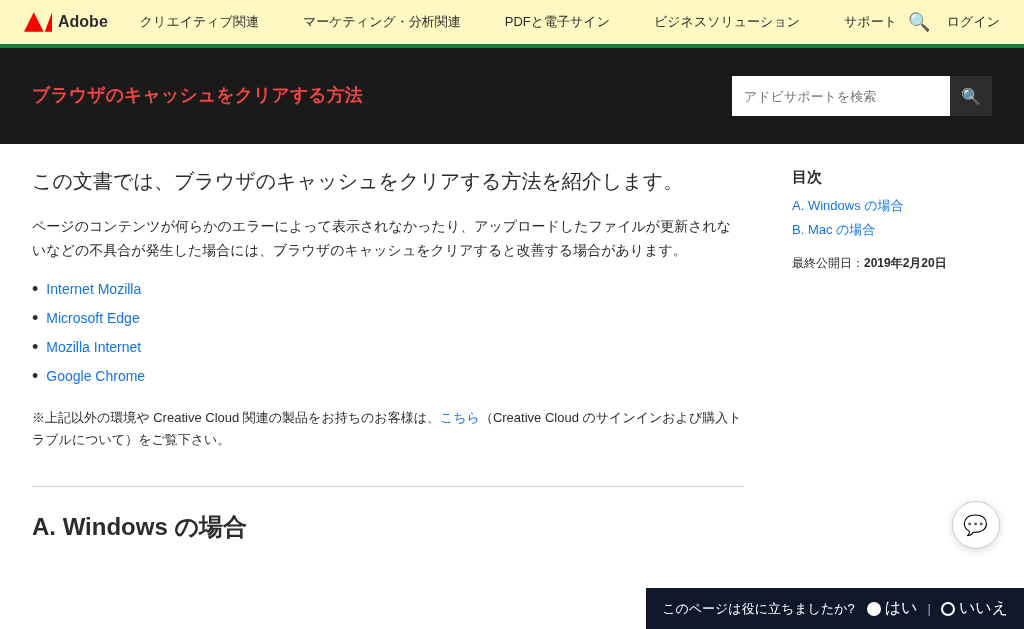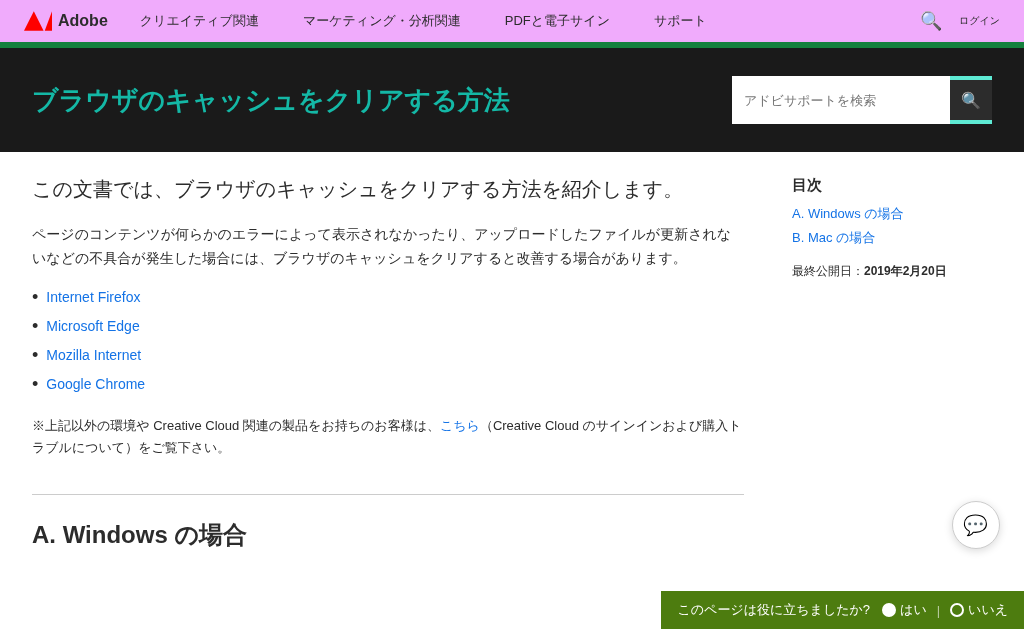--- a/index.html
+++ b/index.html
@@ -4,22 +4,22 @@
   <style>
     * { box-sizing: border-box; margin: 0; padding: 0; }
     body { font-family: "Hiragino Sans", "Meiryo", "Yu Gothic", sans-serif; font-size: 14px; color: #2c2c2c; background: #fff; }
 
     
     .top-nav {
       display: flex;
       align-items: center;
       padding: 0 24px;
       height: 48px;
-      border-bottom: 6px solid #15803d;
-      background: #f0abfc;
+      border-bottom: 4px solid #15803d;
+      background: #fef9c3;
     }
     .nav-logo {
       display: flex;
       align-items: center;
       gap: 6px;
       font-size: 18px;
       font-weight: 700;
       color: #e00;
       margin-right: 32px;
       flex-shrink: 0;
@@ -37,48 +37,48 @@
       color: #2c2c2c;
       font-size: 13px;
     }
     .nav-right {
       display: flex;
       align-items: center;
       gap: 16px;
     }
     .nav-search-icon { font-size: 18px; cursor: pointer; color: #2c2c2c; }
     .nav-login {
-      font-size: 10px;
+      font-size: 13px;
       color: #2c2c2c;
       cursor: pointer;
       text-decoration: none;
     }
 
     
     .hero {
       background: #1a1a1a;
       color: #fff;
       padding: 28px 32px;
       display: flex;
       align-items: center;
       justify-content: space-between;
     }
     .hero-title {
-      font-size: 26px;
+      font-size: 18px;
       font-weight: 700;
       line-height: 1.4;
-      color: #14b8a6;
+      color: #ef4444;
       max-width: 560px;
     }
     .hero-search {
       display: flex;
       align-items: center;
-      background: #5eead4;
+      background: #d946ef;
       border: none;
-      height: 48px;
+      height: 40px;
       width: 260px;
       flex-shrink: 0;
     }
     .hero-search input {
       border: none;
       outline: none;
       padding: 0 12px;
       font-size: 13px;
       flex: 1;
       height: 100%;
@@ -215,21 +215,21 @@
       cursor: pointer;
       font-size: 20px;
       box-shadow: 0 2px 8px rgba(0,0,0,0.15);
     }
 
     
     .feedback-bar {
       position: fixed;
       right: 0;
       bottom: 0;
-      background: #4d7c0f;
+      background: #0f172a;
       color: #fff;
       padding: 10px 16px;
       display: flex;
       align-items: center;
       gap: 12px;
       font-size: 13px;
       border-radius: 0;
       min-width: 260px;
     }
     .feedback-bar .feedback-label {
@@ -239,21 +239,21 @@
     .feedback-options {
       display: flex;
       align-items: center;
       gap: 10px;
     }
     .feedback-btn {
       display: flex;
       align-items: center;
       gap: 4px;
       cursor: pointer;
-      font-size: 13px;
+      font-size: 16px;
       color: #fff;
     }
     .feedback-divider {
       color: rgba(255,255,255,0.6);
     }
     .radio-circle {
       width: 14px;
       height: 14px;
       border-radius: 50%;
       border: 2px solid #fff;
@@ -276,20 +276,21 @@
     <svg viewBox="0 0 50 35" fill="none" xmlns="http://www.w3.org/2000/svg">
       <polygon points="0,35 17.5,0 35,35" fill="#FF0000"></polygon>
       <polygon points="37,35 50,0 50,35" fill="#FF0000"></polygon>
     </svg>
     <span>Adobe</span>
   </div>
   <ul class="nav-links">
     <li><a>クリエイティブ関連</a></li>
     <li><a>マーケティング・分析関連</a></li>
     <li><a>PDFと電子サイン</a></li>
+    <li><a>ビジネスソリューション</a></li>
     <li><a>サポート</a></li>
   </ul>
   <div class="nav-right">
     <span class="nav-search-icon">🔍</span>
     <a class="nav-login">ログイン</a>
   </div>
 </nav>
 
 <div class="hero">
   <h1 class="hero-title">ブラウザのキャッシュをクリアする方法</h1>
@@ -299,21 +300,21 @@
   </div>
 </div>
 
 <div class="main-container">
   <div class="content">
     <p class="intro-text">この文書では、ブラウザのキャッシュをクリアする方法を紹介します。</p>
     <p class="body-text">ページのコンテンツが何らかのエラーによって表示されなかったり、アップロードしたファイルが更新されないなどの不具合が発生した場合には、ブラウザのキャッシュをクリアすると改善する場合があります。</p>
 
     <ul class="bullet-list">
       <li>
-        <a href="#">Internet Firefox</a>
+        <a href="#">Internet Mozilla</a>
       </li>
       <li>
         <a href="#">Microsoft Edge</a>
       </li>
       <li>
         <a href="#">Mozilla Internet</a>
       </li>
       <li>
         <a href="#">Google Chrome</a>
       </li>

